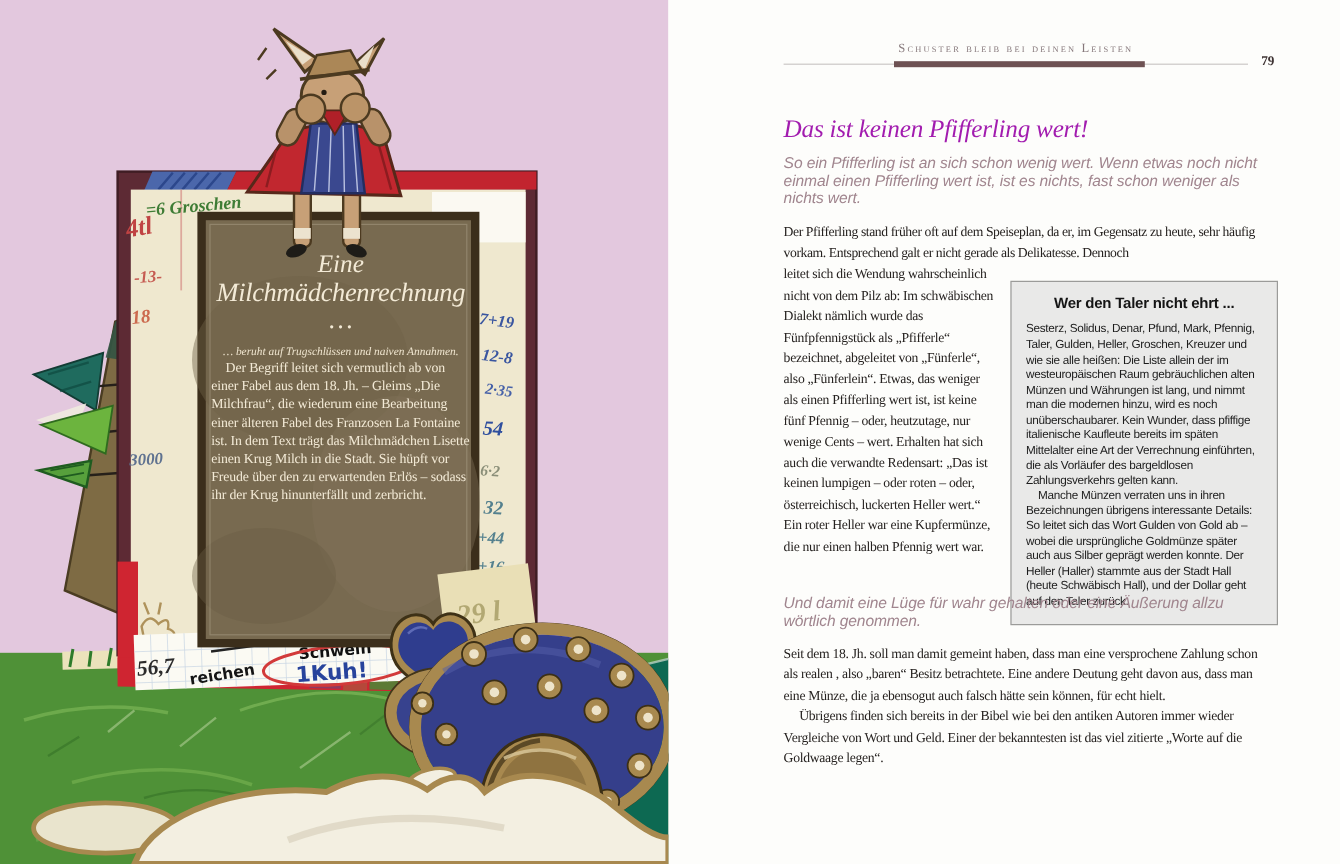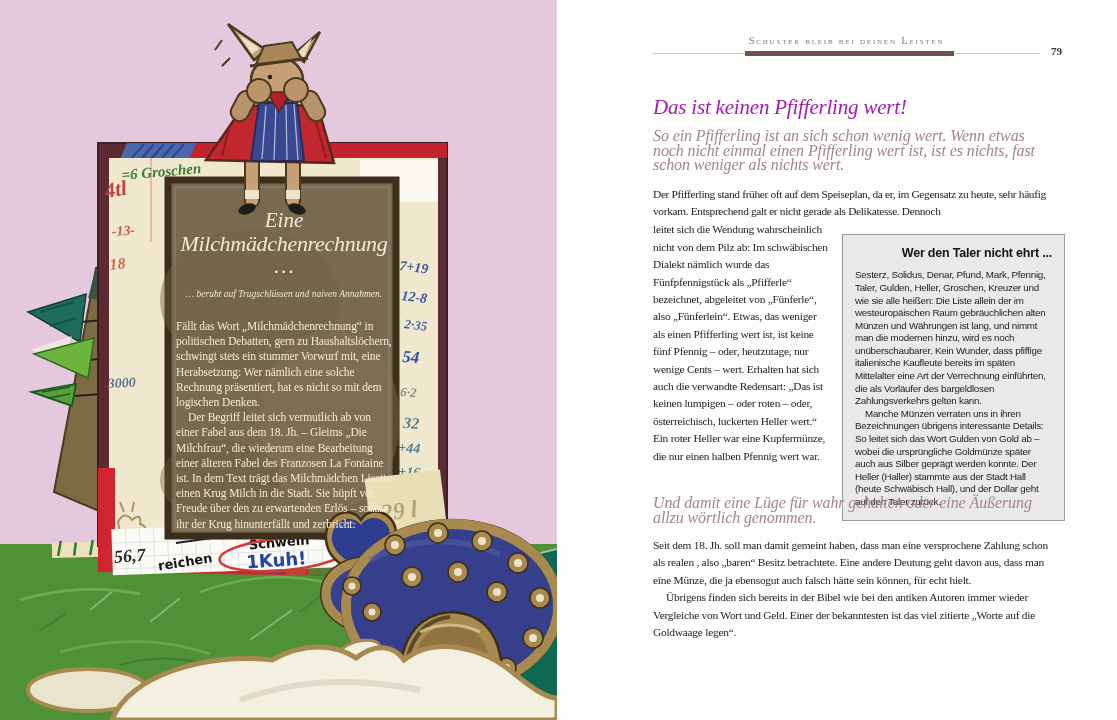--- a/index.html
+++ b/index.html
@@ -17,29 +17,29 @@
   .panel-body.indent{text-indent:12px;}
   
   .page-right{position:absolute;left:653px;top:0;width:412px;height:516px;color:#2a2625;}
   .running-head{position:absolute;top:35px;left:0;width:387px;text-align:center;
       font-variant:small-caps;letter-spacing:1.8px;font-size:10.5px;color:#86787b;}
   .rule-thin{position:absolute;top:53px;left:0;width:387px;height:1px;background:#cbc7c6;}
   .rule-thick{position:absolute;top:51px;left:92px;width:209px;height:5px;background:#6e5253;}
   .page-num{position:absolute;top:45px;left:398px;font-weight:bold;font-size:11px;color:#3f3434;}
   .content{position:absolute;left:0;top:95px;width:412px;}
   .heading{margin:0;font-size:21px;font-style:italic;font-weight:normal;color:#a21caf;letter-spacing:-0.2px;}
-  .standfirst{margin:9px 0 0;font-family:Liberation Serif, serif;font-style:italic;
-      font-size:16px;line-height:14.5px;color:#a0858e;width:402px;letter-spacing:-0.1px;}
+  .standfirst{margin:9px 0 0;font-family:Liberation Sans, sans-serif;font-style:italic;
+      font-size:13px;line-height:14.5px;color:#a0858e;width:402px;letter-spacing:-0.1px;}
   .bodytext{font-size:11.4px;line-height:17.4px;letter-spacing:-0.25px;color:#262220;}
   .intro{margin:13px 0 0;width:400px;letter-spacing:-0.35px;}
   .cols{display:flex;margin-top:1px;}
   .colnarrow{width:177px;margin-right:12px;hyphens:auto;margin-top:0;margin-bottom:0;}
   .aside{box-sizing:border-box;width:223px;margin-top:13px;background:#e9e9e8;border:1px solid #9b9b99;
       padding:9px 12px 11px;font-family:"Liberation Sans",sans-serif;}
-  .aside h3{margin:2px 0 9px;font-size:12.5px;text-align:right;letter-spacing:-0.2px;color:#141414;}
+  .aside h3{margin:2px 0 9px;font-size:12.5px;text-align:center;letter-spacing:-0.2px;color:#141414;}
   .aside p{margin:0;font-size:9.8px;line-height:12.6px;letter-spacing:-0.25px;color:#1c1c1c;hyphens:auto;}
   .aside p.indent{text-indent:10px;}
   .section2{position:absolute;left:0;top:487px;width:412px;}
   .section2 .par{margin:12px 0 0;width:408px;}
   .section2 .par2{margin:0;width:408px;text-indent:13px;}
 </style>
 </head>
 <body>
 
 <div class="stage">
@@ -243,21 +243,20 @@
         <rect x="304" y="90" width="18" height="32" rx="9" fill="#b8926a" stroke="#4c3a20" stroke-width="2" transform="rotate(-28 313 106)"></rect>
         <circle cx="259" cy="91" r="12" fill="#bb9468" stroke="#4c3a20" stroke-width="2"></circle>
         <circle cx="296" cy="90" r="12" fill="#bb9468" stroke="#4c3a20" stroke-width="2"></circle>
       </g>
     </svg>
 
     <div class="panel-text">
       <div class="panel-title1">Eine</div>
       <div class="panel-title2">Milchmädchenrechnung …</div>
       <div class="panel-subtitle">… beruht auf Trugschlüssen und naiven Annahmen.</div>
-      <p class="panel-body first">Fällt das Wort „Milchmädchenrechnung“ in politischen Debatten, gern zu Haushaltslöchern, schwingt stets ein stummer Vorwurf mit, eine Herabsetzung: Wer nämlich eine solche Rechnung präsentiert, hat es nicht so mit dem logischen Denken.</p>
       <p class="panel-body indent">Der Begriff leitet sich vermutlich ab von einer Fabel aus dem 18. Jh. – Gleims „Die Milchfrau“, die wiederum eine Bearbeitung einer älteren Fabel des Franzosen La Fontaine ist. In dem Text trägt das Milchmädchen Lisette einen Krug Milch in die Stadt. Sie hüpft vor Freude über den zu erwartenden Erlös – sodass ihr der Krug hinunterfällt und zerbricht.</p>
     </div>
   </div>
 
   <div class="page-right">
     <div class="running-head">Schuster bleib bei deinen Leisten</div>
     <div class="rule-thin"></div>
     <div class="rule-thick"></div>
     <div class="page-num">79</div>
 

